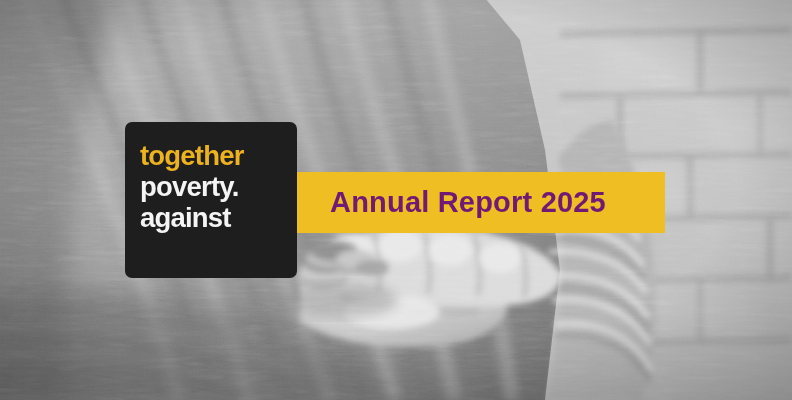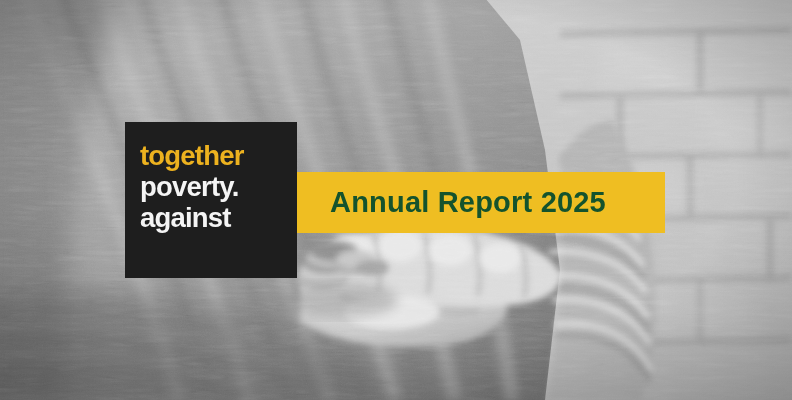--- a/index.html
+++ b/index.html
@@ -32,20 +32,21 @@
   
   #logo-box {
     position: absolute;
     left: 125px;
     top: 122px;
     width: 172px;
     height: 156px;
     background: #1e1e1e;
     box-sizing: border-box;
     padding: 18px 0 0 15px;
+    border-radius: 7px;
   }
   .logo-line {
     display: block;
     font-family: "Liberation Sans", sans-serif;
     font-weight: 700;
     font-size: 27.5px;
     line-height: 31px;
     letter-spacing: -0.8px;
     white-space: nowrap;
   }
@@ -65,21 +66,21 @@
     align-items: center;
     box-sizing: border-box;
     padding-left: 33px;
   }
   #title-text {
     font-family: "Liberation Sans", sans-serif;
     font-weight: 700;
     font-size: 29px;
     line-height: 1;
     letter-spacing: 0.2px;
-    color: #14532d;
+    color: #701a75;
     white-space: nowrap;
   }
 </style>
 </head>
 <body>
 
 <div id="banner-root">
 
   <div class="photo">
     <svg viewBox="0 0 792 400" preserveAspectRatio="none" xmlns="http://www.w3.org/2000/svg">

